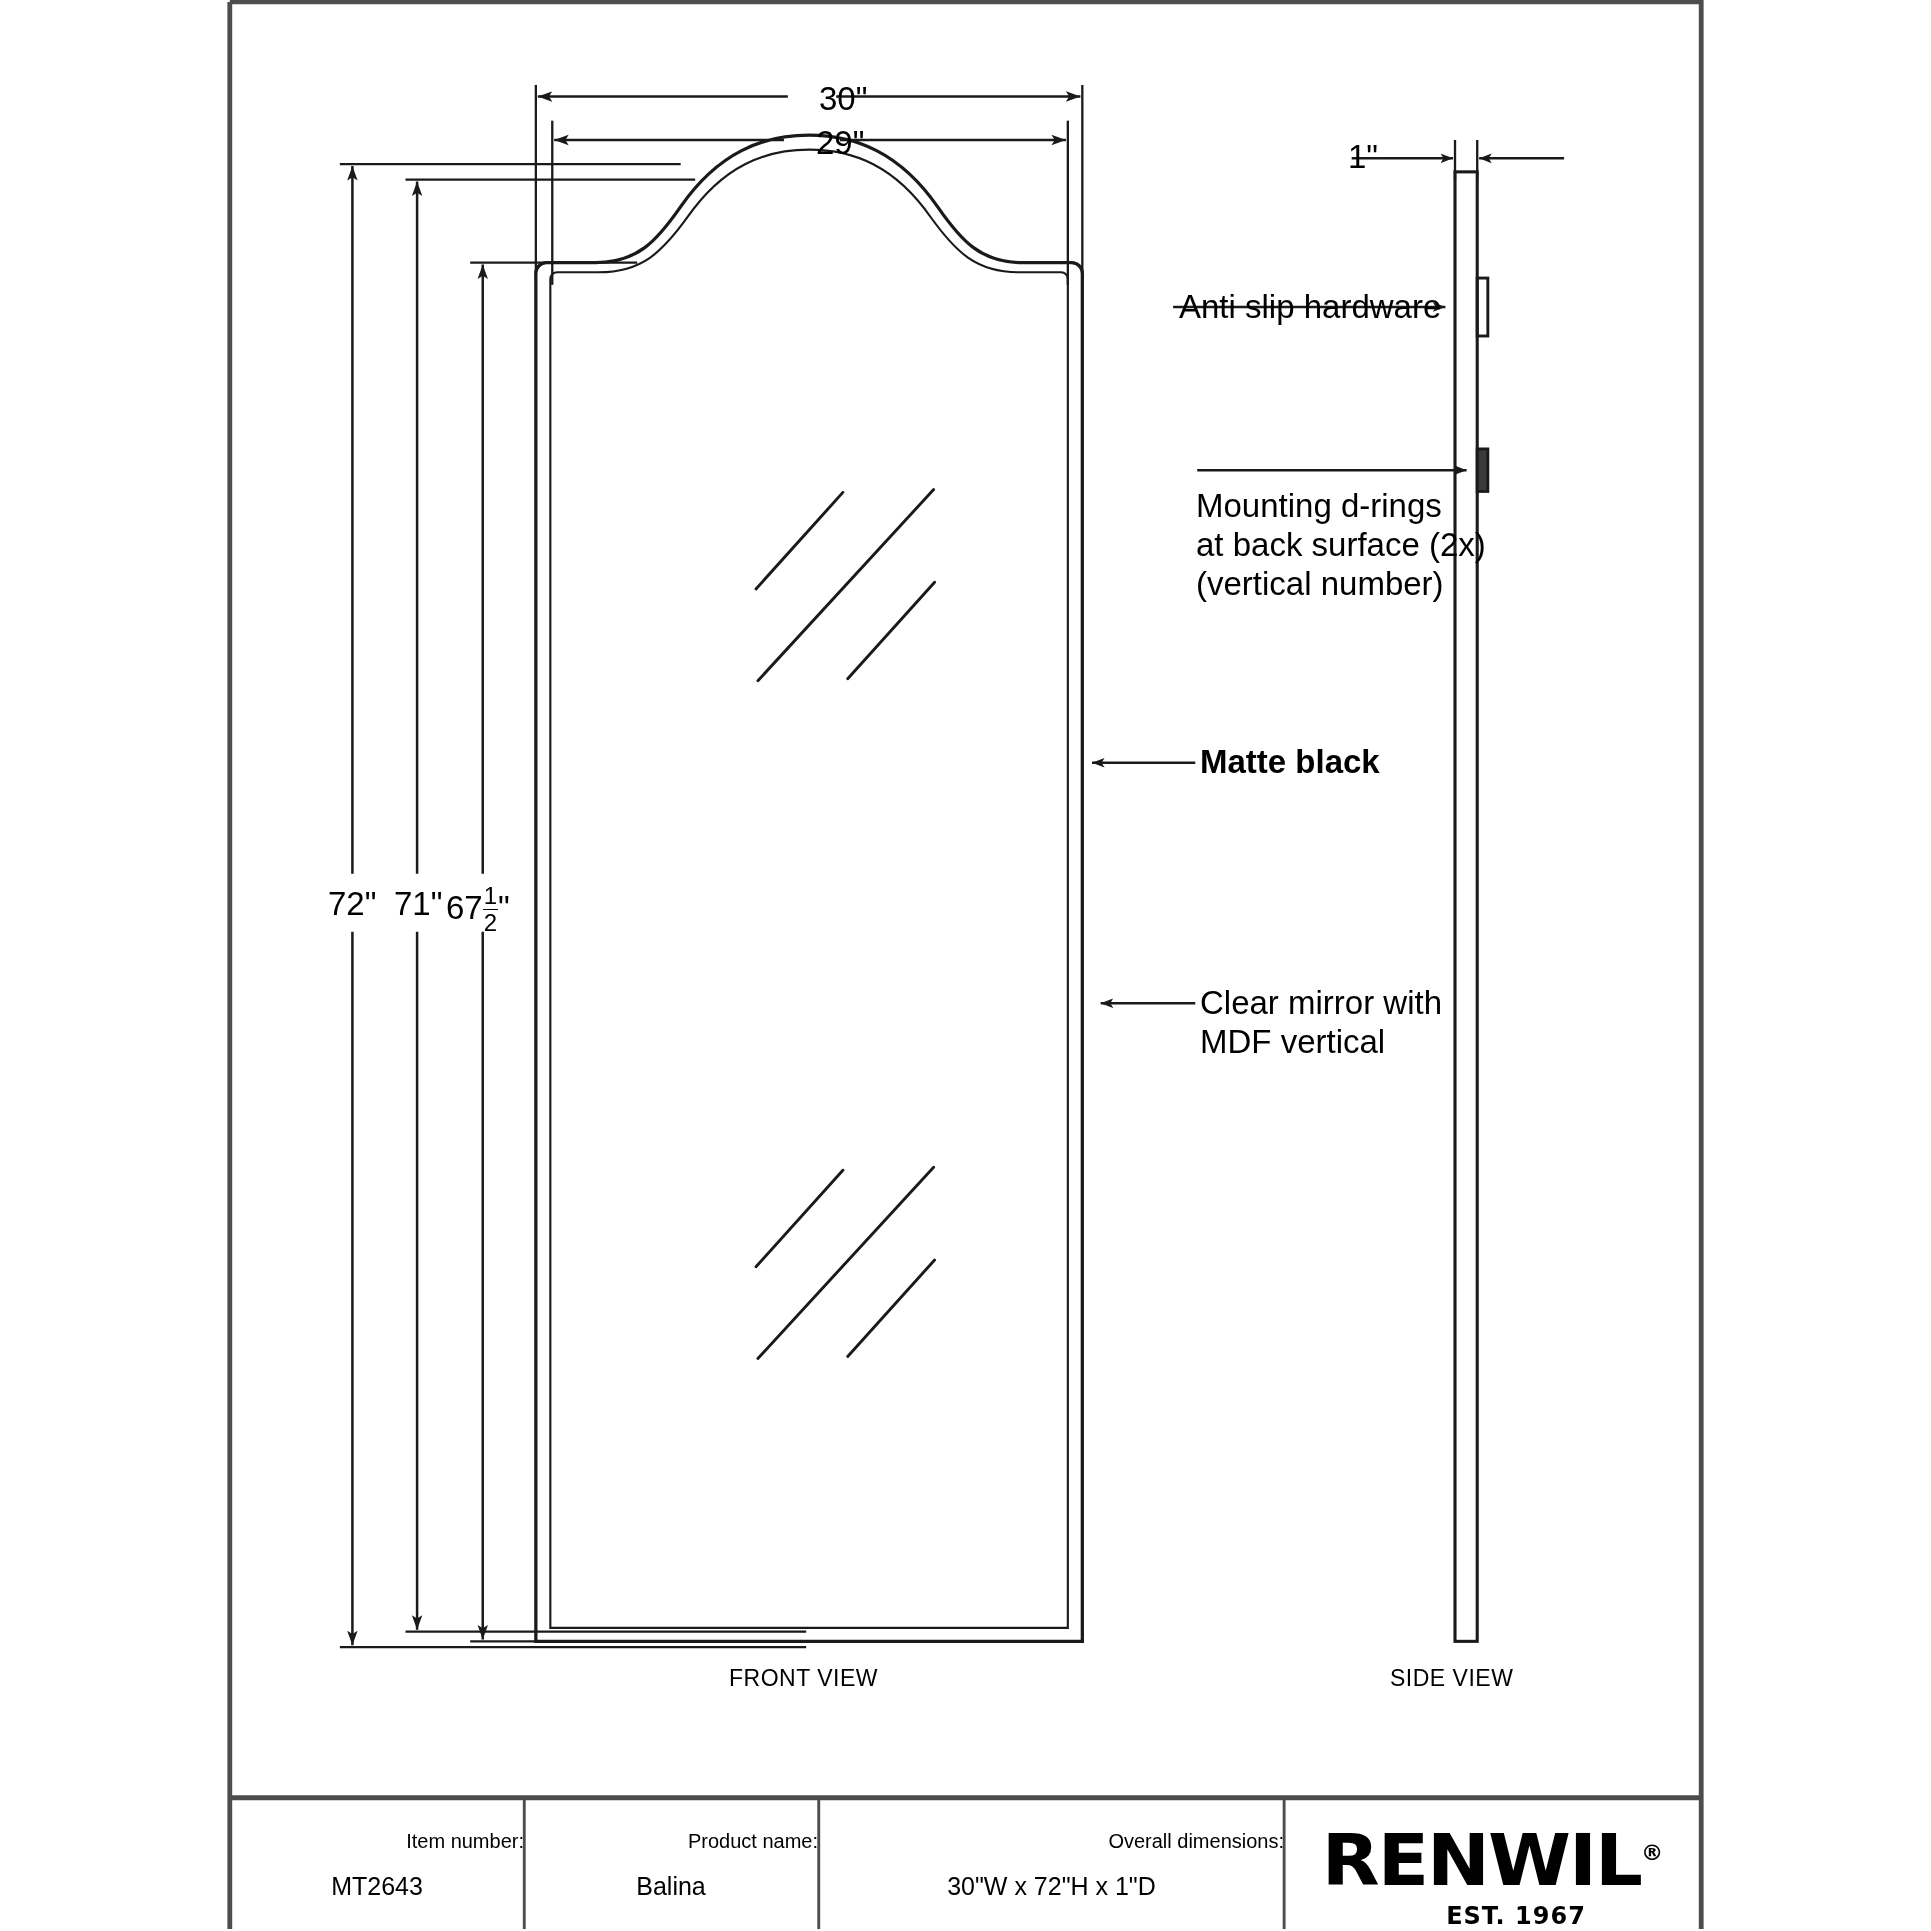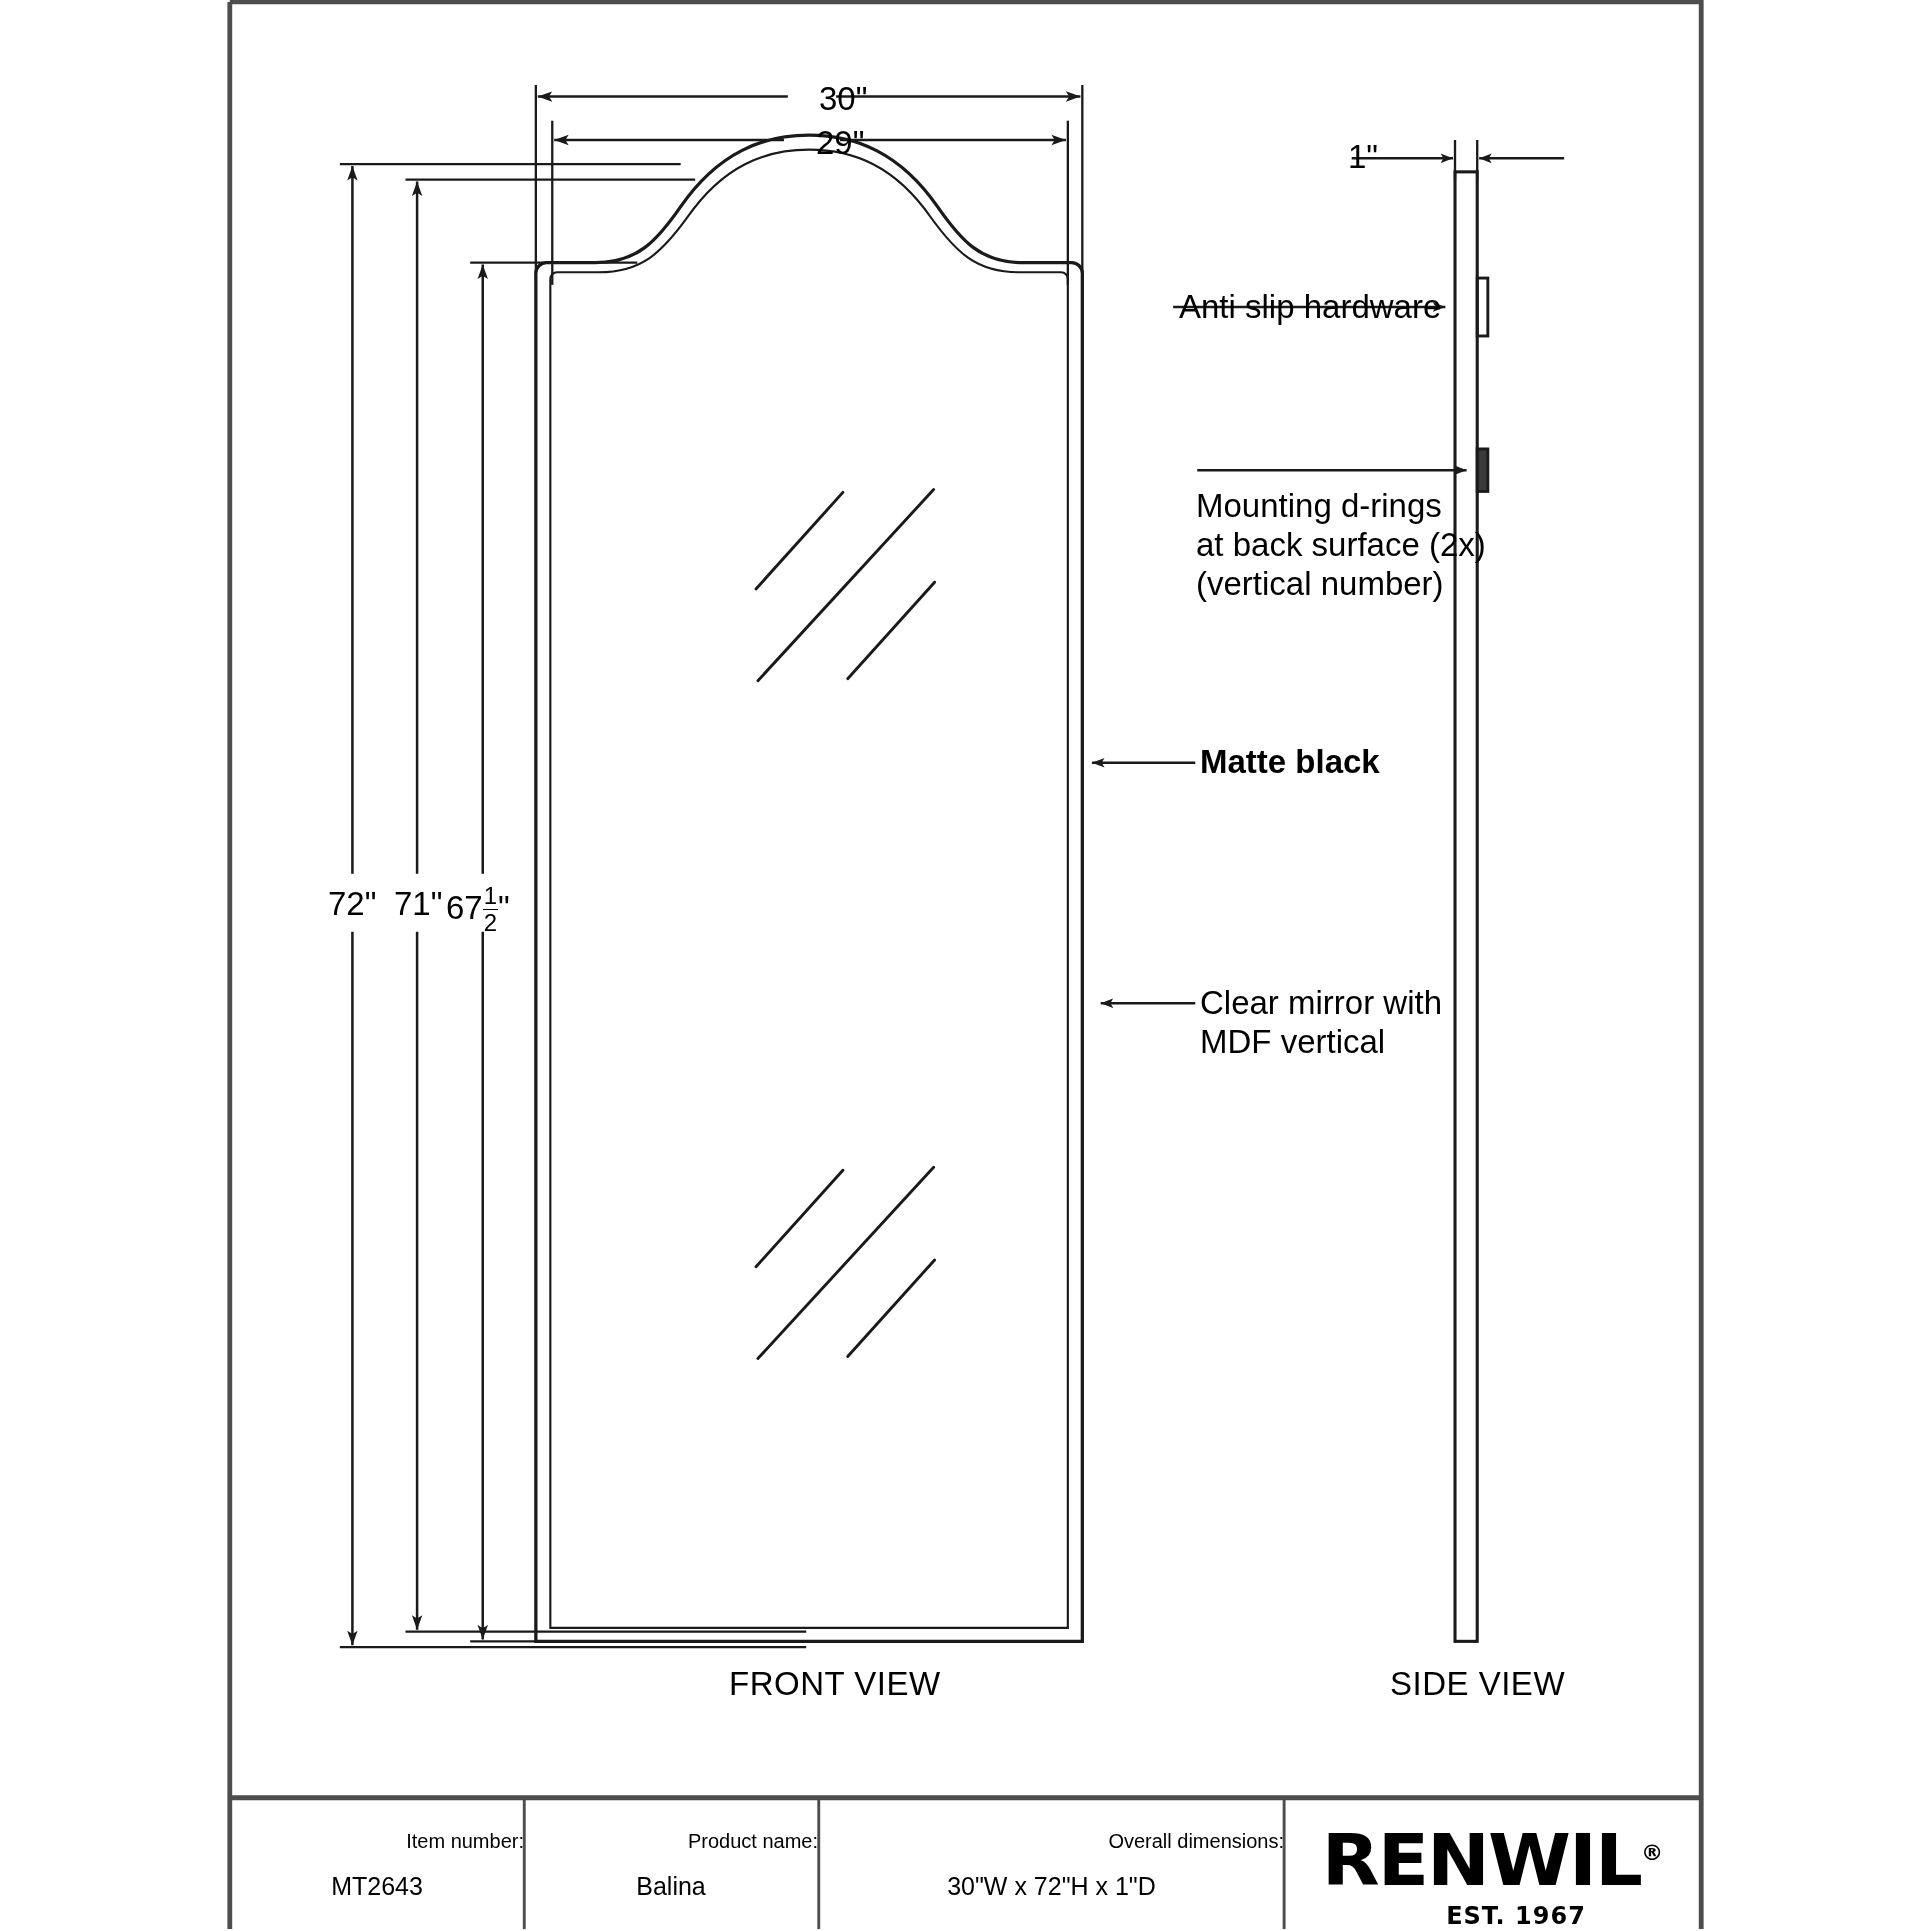--- a/index.html
+++ b/index.html
@@ -35,21 +35,21 @@
     color: #000000;
     line-height: 1.18;
   }
   .dim-label {
     font-size: 33px;
   }
   .callout {
     font-size: 33px;
   }
   .view-label {
-    font-size: 33px;
+    font-size: 23px;
     letter-spacing: 0.5px;
   }
   .tb-label {
     font-size: 20px;
     text-align: right;
   }
   .tb-value {
     font-size: 25px;
     text-align: center;
   }

